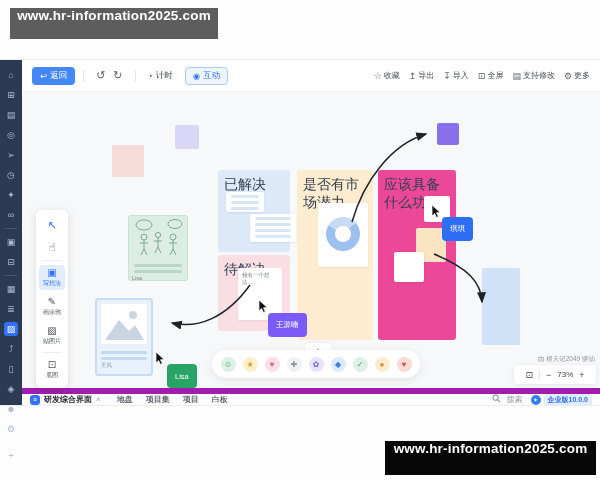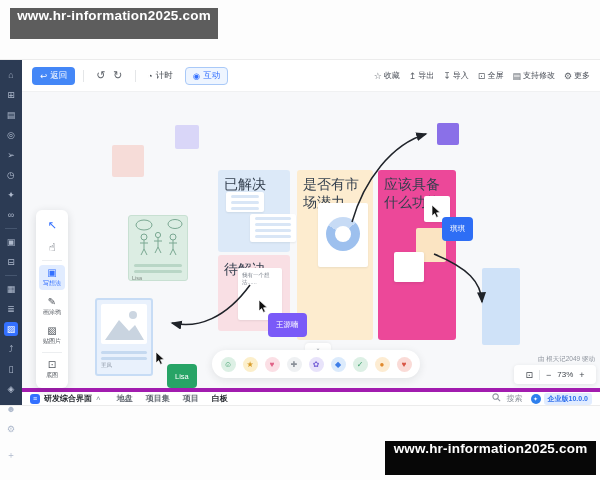--- a/index.html
+++ b/index.html
@@ -59,26 +59,26 @@
   .zoombar .zv{font-size:8px;}
   
   .palette{position:absolute;left:36px;top:150px;width:32px;background:#fff;border-radius:6px;box-shadow:0 2px 8px rgba(31,35,41,.14);padding:6px 3px;display:flex;flex-direction:column;align-items:center;gap:4px;z-index:5;}
   .p-ic{width:20px;height:18px;display:flex;align-items:center;justify-content:center;font-size:11px;color:#2b3340;}
   .p-item{width:26px;border-radius:4px;padding:2px 0;display:flex;flex-direction:column;align-items:center;gap:1px;color:#51565d;}
   .p-item .pi{font-size:10px;}
   .p-item .pl{font-size:6px;white-space:nowrap;}
   .p-item.sel{background:#e1ecff;color:#3370ff;}
   .p-div{width:20px;height:1px;background:#eceef0;}
   
-  .statusbar{position:absolute;left:22px;top:328px;width:578px;height:17px;background:#fff;border-top:4px solid #a21caf;display:flex;align-items:center;padding:0 8px;font-size:8px;color:#646a73;}
+  .statusbar{position:absolute;left:22px;top:328px;width:578px;height:17px;background:#fff;border-top:6px solid #a21caf;display:flex;align-items:center;padding:0 8px;font-size:8px;color:#646a73;}
   .ws{display:flex;align-items:center;gap:4px;color:#1f2329;font-weight:bold;font-size:8px;}
   .ws-ic{width:10px;height:10px;border-radius:3px;background:#3370ff;color:#fff;font-size:7px;display:flex;align-items:center;justify-content:center;font-weight:normal;}
   .tabs{display:flex;align-items:center;gap:13px;margin-left:16px;}
   .tab{color:#646a73;font-weight:bold;}
-  .tab.active{color:#1f2329;font-weight:bold;}
+  .tab.active{color:#1f2329;font-weight:normal;}
   .sb-right{margin-left:auto;display:flex;align-items:center;gap:8px;}
   .search{display:flex;align-items:flex-start;gap:6px;color:#8f959e;}
   .ver{display:flex;align-items:center;gap:3px;}
   .ver-logo{width:10px;height:10px;border-radius:50%;background:#2f80ed;color:#fff;font-size:6px;display:flex;align-items:center;justify-content:center;}
   .ver-pill{background:#e1ecff;color:#2f6fed;border-radius:3px;padding:1px 4px;font-size:7px;font-weight:bold;}
 </style>
 </head>
 <body>
 
 <div class="stage">

